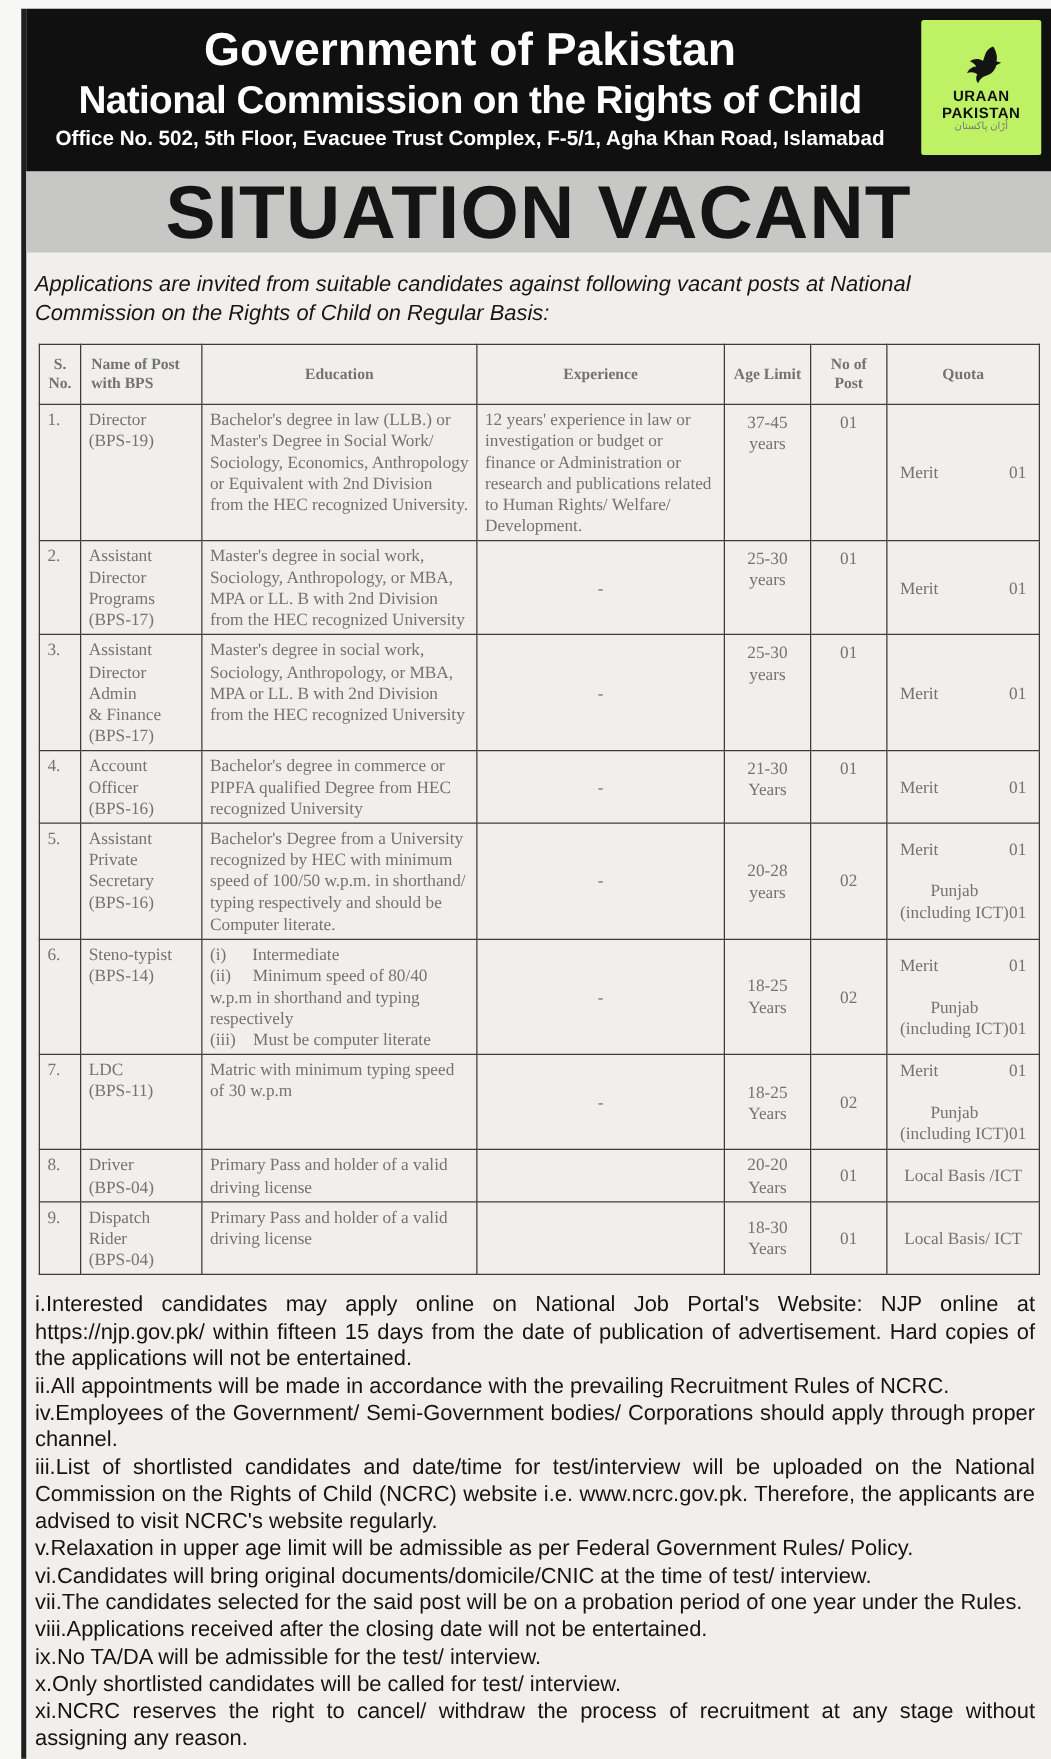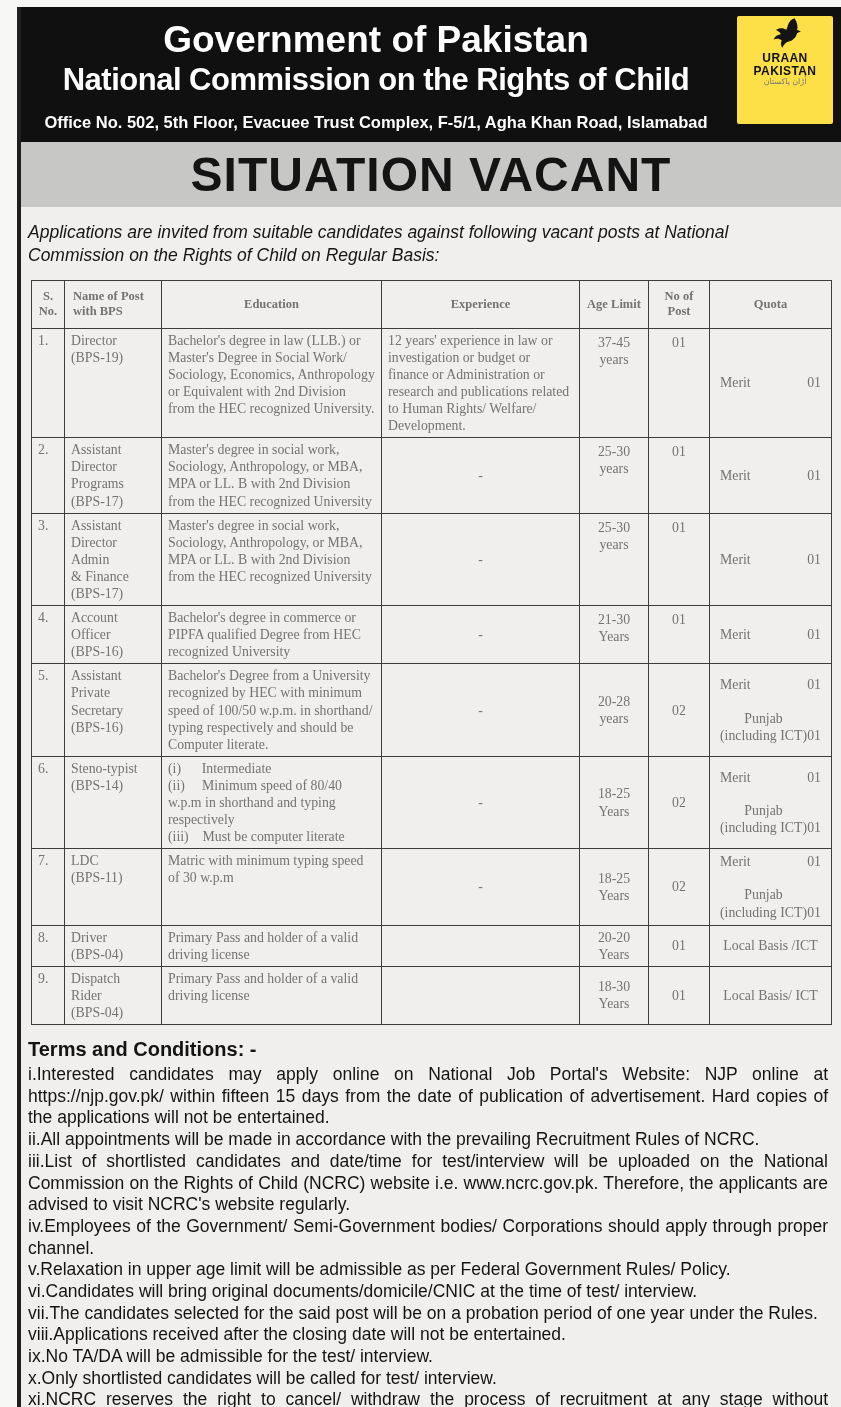--- a/index.html
+++ b/index.html
@@ -15,37 +15,37 @@
     border-left:4px solid #1f1f1f;
   }
 
   
   .masthead {
     background:#101010; color:#fff; position:relative;
     padding:12px 122px 10px 12px; min-height:130px; text-align:center;
   }
   .gov-line  { font-size:37px; font-weight:bold; line-height:1.15; }
   .org-line  { font-size:31px; font-weight:bold; line-height:1.15; letter-spacing:-0.5px; }
-  .addr-line { font-size:16.5px; font-weight:bold; margin-top:16px; }
+  .addr-line { font-size:16.5px; font-weight:bold; margin-top:5px; }
   .logo {
     position:absolute; right:8px; top:9px; width:96px; height:108px;
-    background:#fde047; color:#111; border-radius:2px;
-    display:flex; flex-direction:column; align-items:center; 
+    background:#bef264; color:#111; border-radius:2px;
+    display:flex; flex-direction:column; align-items:center; justify-content:center;
   }
   .logo svg { width:36px; height:34px; margin-bottom:2px; }
   .logo-t1, .logo-t2 { font-weight:bold; font-size:12px; line-height:1.08; letter-spacing:.4px; }
   .logo-urdu { font-size:8px; color:#777; margin-top:0; line-height:1; }
 
   
   .title-band {
     background:#c7c7c5; height:65px;
     display:flex; align-items:center; justify-content:center;
   }
   .title-band span {
-    font-size:48px; font-weight:bold; letter-spacing:1px; color:#141414;
+    font-size:60px; font-weight:bold; letter-spacing:1px; color:#141414;
   }
 
   
   .content { padding:12px 10px 4px 5px; }
   .intro {
     margin:2px 0 13px 2px; font-size:17.5px; line-height:1.3;
     color:#161616; max-width:798px;font-style:italic;
   }
 
   
@@ -306,25 +306,24 @@
 Years</td>
             <td class="c-cnt">01</td>
             <td class="c-quota">
               <div class="q-center">Local Basis/ ICT</div>
             </td>
           </tr>
         </tbody>
       </table>
 
       <div class="terms">
-        <div class="terms-title">Terms and Conditions: -</div>
         <p class="term">i.Interested candidates may apply online on National Job Portal's Website: NJP online at https://njp.gov.pk/ within fifteen 15 days from the date of publication of advertisement. Hard copies of the applications will not be entertained.</p>
         <p class="term">ii.All appointments will be made in accordance with the prevailing Recruitment Rules of NCRC.</p>
+        <p class="term">iv.Employees of the Government/ Semi-Government bodies/ Corporations should apply through proper channel.</p>
         <p class="term">iii.List of shortlisted candidates and date/time for test/interview will be uploaded on the National Commission on the Rights of Child (NCRC) website i.e. www.ncrc.gov.pk. Therefore, the applicants are advised to visit NCRC's website regularly.</p>
-        <p class="term">iv.Employees of the Government/ Semi-Government bodies/ Corporations should apply through proper channel.</p>
         <p class="term">v.Relaxation in upper age limit will be admissible as per Federal Government Rules/ Policy.</p>
         <p class="term">vi.Candidates will bring original documents/domicile/CNIC at the time of test/ interview.</p>
         <p class="term">vii.The candidates selected for the said post will be on a probation period of one year under the Rules.</p>
         <p class="term">viii.Applications received after the closing date will not be entertained.</p>
         <p class="term">ix.No TA/DA will be admissible for the test/ interview.</p>
         <p class="term">x.Only shortlisted candidates will be called for test/ interview.</p>
         <p class="term">xi.NCRC reserves the right to cancel/ withdraw the process of recruitment at any stage without assigning any reason.</p>
       </div>
     </div>
 

